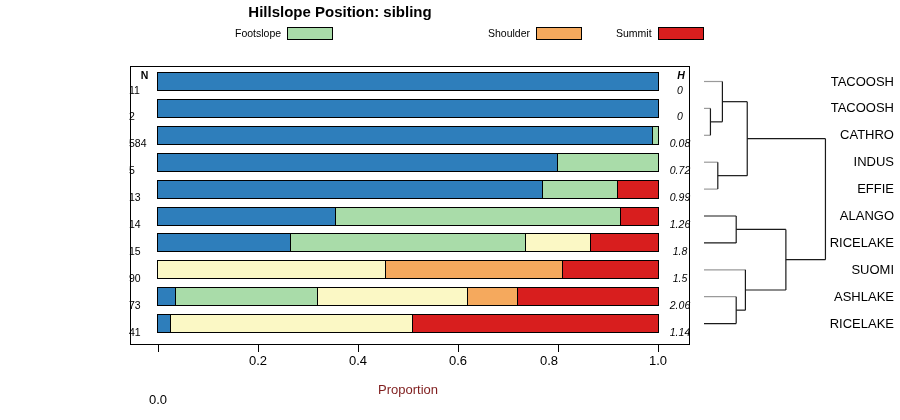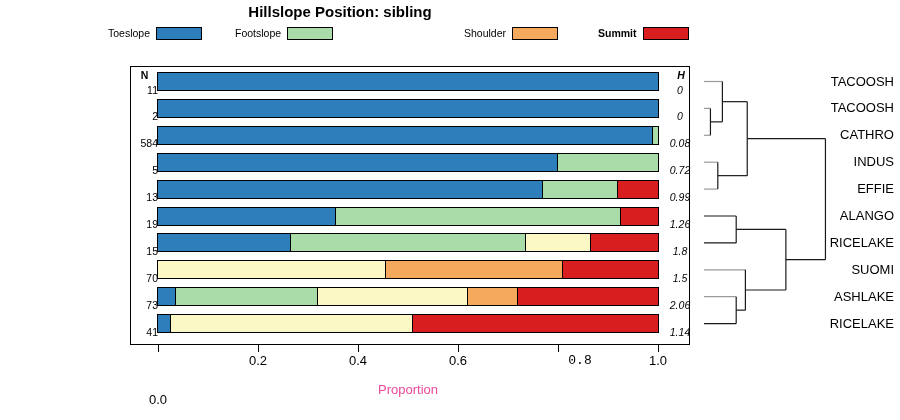--- a/index.html
+++ b/index.html
@@ -107,21 +107,21 @@
     text-align: center;
     font-size: 10.5px;
     font-weight: bold;
     font-style: normal;
     color: #000;
   }
   .n-value {
     position: absolute;
     left: 129px;
     width: 29px;
-    text-align: right;
+    text-align: left;
     font-size: 10.5px;
     color: #000;
   }
 
   
   #h-header {
     position: absolute;
     left: 663px;
     top: 69px;
     width: 36px;
@@ -174,53 +174,49 @@
     font-size: 13px;
     color: #000;
   }
   #xaxis-title {
     position: absolute;
     left: 158px;
     top: 382px;
     width: 500px;
     text-align: center;
     font-size: 13px;
-    color: #ec4899;
+    color: #7f1d1d;
   }
 
   
   #dendrogram {
     position: absolute;
     left: 690px;
     top: 60px;
     width: 210px;
     height: 300px;
   }
 </style>
 </head>
 <body>
 
 <div id="root">
 
   <div id="chart-title">Hillslope Position: sibling</div>
 
   <div id="legend">
-      <div class="legend-entry" style="left: 0px;">
-        <span class="legend-label">Toeslope</span>
-        <span class="legend-swatch" style="background: rgb(46, 126, 187);"></span>
-      </div>
       <div class="legend-entry" style="left: 120px; margin-left: 7px;">
         <span class="legend-label">Footslope</span>
         <span class="legend-swatch" style="background: rgb(169, 220, 169);"></span>
       </div>
-      <div class="legend-entry" style="left: 356px;">
+      <div class="legend-entry" style="left: 380px;">
         <span class="legend-label">Shoulder</span>
         <span class="legend-swatch" style="background: rgb(245, 169, 93);"></span>
       </div>
-      <div class="legend-entry" style="left: 490px; font-weight: bold;">
+      <div class="legend-entry" style="left: 508px;">
         <span class="legend-label">Summit</span>
         <span class="legend-swatch" style="background: rgb(216, 30, 30);"></span>
       </div>
     </div>
 
   <div id="axis-line-top"></div>
   <div id="plot-frame"></div>
   <div id="axis-line-bottom"></div>
 
   <div id="n-header">N</div>
@@ -255,38 +251,38 @@
       </div>
       <div class="site-label bold" style="top: 181.1px;">EFFIE</div>
       <div class="n-value" style="top: 191.1px;">13</div>
       <div class="h-value" style="top: 191.1px;">0.99</div>
       <div class="bar-row" style="top: 179.6px;">
         <div class="bar-seg" style="left: 0px; width: 386.6px; background: rgb(46, 126, 187);"></div>
         <div class="bar-seg" style="left: 385px; width: 76.6px; background: rgb(169, 220, 169);"></div>
         <div class="bar-seg" style="left: 460px; width: 41.6px; background: rgb(216, 30, 30);"></div>
       </div>
       <div class="site-label" style="top: 208px;">ALANGO</div>
-      <div class="n-value" style="top: 218px;">19</div>
+      <div class="n-value" style="top: 218px;">14</div>
       <div class="h-value" style="top: 218px;">1.26</div>
       <div class="bar-row" style="top: 206.5px;">
         <div class="bar-seg" style="left: 0px; width: 179.1px; background: rgb(46, 126, 187);"></div>
         <div class="bar-seg" style="left: 177.5px; width: 286.6px; background: rgb(169, 220, 169);"></div>
         <div class="bar-seg" style="left: 462.5px; width: 39.1px; background: rgb(216, 30, 30);"></div>
       </div>
       <div class="site-label" style="top: 234.9px;">RICELAKE</div>
       <div class="n-value" style="top: 244.9px;">15</div>
       <div class="h-value" style="top: 244.9px;">1.8</div>
       <div class="bar-row" style="top: 233.4px;">
         <div class="bar-seg" style="left: 0px; width: 134.1px; background: rgb(46, 126, 187);"></div>
         <div class="bar-seg" style="left: 132.5px; width: 236.6px; background: rgb(169, 220, 169);"></div>
         <div class="bar-seg" style="left: 367.5px; width: 66.6px; background: rgb(251, 248, 197);"></div>
         <div class="bar-seg" style="left: 432.5px; width: 69.1px; background: rgb(216, 30, 30);"></div>
       </div>
       <div class="site-label" style="top: 261.8px;">SUOMI</div>
-      <div class="n-value" style="top: 271.8px;">70</div>
+      <div class="n-value" style="top: 271.8px;">90</div>
       <div class="h-value" style="top: 271.8px;">1.5</div>
       <div class="bar-row" style="top: 260.3px;">
         <div class="bar-seg" style="left: 0px; width: 229.1px; background: rgb(251, 248, 197);"></div>
         <div class="bar-seg" style="left: 227.5px; width: 179.1px; background: rgb(245, 169, 93);"></div>
         <div class="bar-seg" style="left: 405px; width: 96.6px; background: rgb(216, 30, 30);"></div>
       </div>
       <div class="site-label" style="top: 288.7px;">ASHLAKE</div>
       <div class="n-value" style="top: 298.7px;">73</div>
       <div class="h-value" style="top: 298.7px;">2.06</div>
       <div class="bar-row" style="top: 287.2px;">
@@ -309,21 +305,21 @@
   <div id="xaxis-layer">
       <div class="xtick" style="left: 158px;"></div>
       <div class="xtick-label" style="left: 158px; margin-top: 39px;">0.0</div>
       <div class="xtick" style="left: 258px;"></div>
       <div class="xtick-label" style="left: 258px;">0.2</div>
       <div class="xtick" style="left: 358px;"></div>
       <div class="xtick-label" style="left: 358px;">0.4</div>
       <div class="xtick" style="left: 458px;"></div>
       <div class="xtick-label" style="left: 458px;">0.6</div>
       <div class="xtick" style="left: 558px;"></div>
-      <div class="xtick-label" style="left: 580px; font-family: Liberation Mono, monospace;">0.8</div>
+      <div class="xtick-label" style="left: 549px;">0.8</div>
       <div class="xtick" style="left: 658px;"></div>
       <div class="xtick-label" style="left: 658px;">1.0</div>
     </div>
   <div id="xaxis-title">Proportion</div>
 
   <svg id="dendrogram" viewBox="0 0 210 300" preserveAspectRatio="none">
       <line x1="14" y1="48.400000000000006" x2="20.44" y2="48.400000000000006" stroke="#9a9a9a" stroke-width="1.2"></line>
       <line x1="14" y1="75.30000000000001" x2="20.44" y2="75.30000000000001" stroke="#9a9a9a" stroke-width="1.2"></line>
       <line x1="20.44" y1="48.400000000000006" x2="20.44" y2="75.30000000000001" stroke="#1a1a1a" stroke-width="1.2"></line>
       <line x1="14" y1="21.5" x2="32.400000000000006" y2="21.5" stroke="#9a9a9a" stroke-width="1.2"></line>

